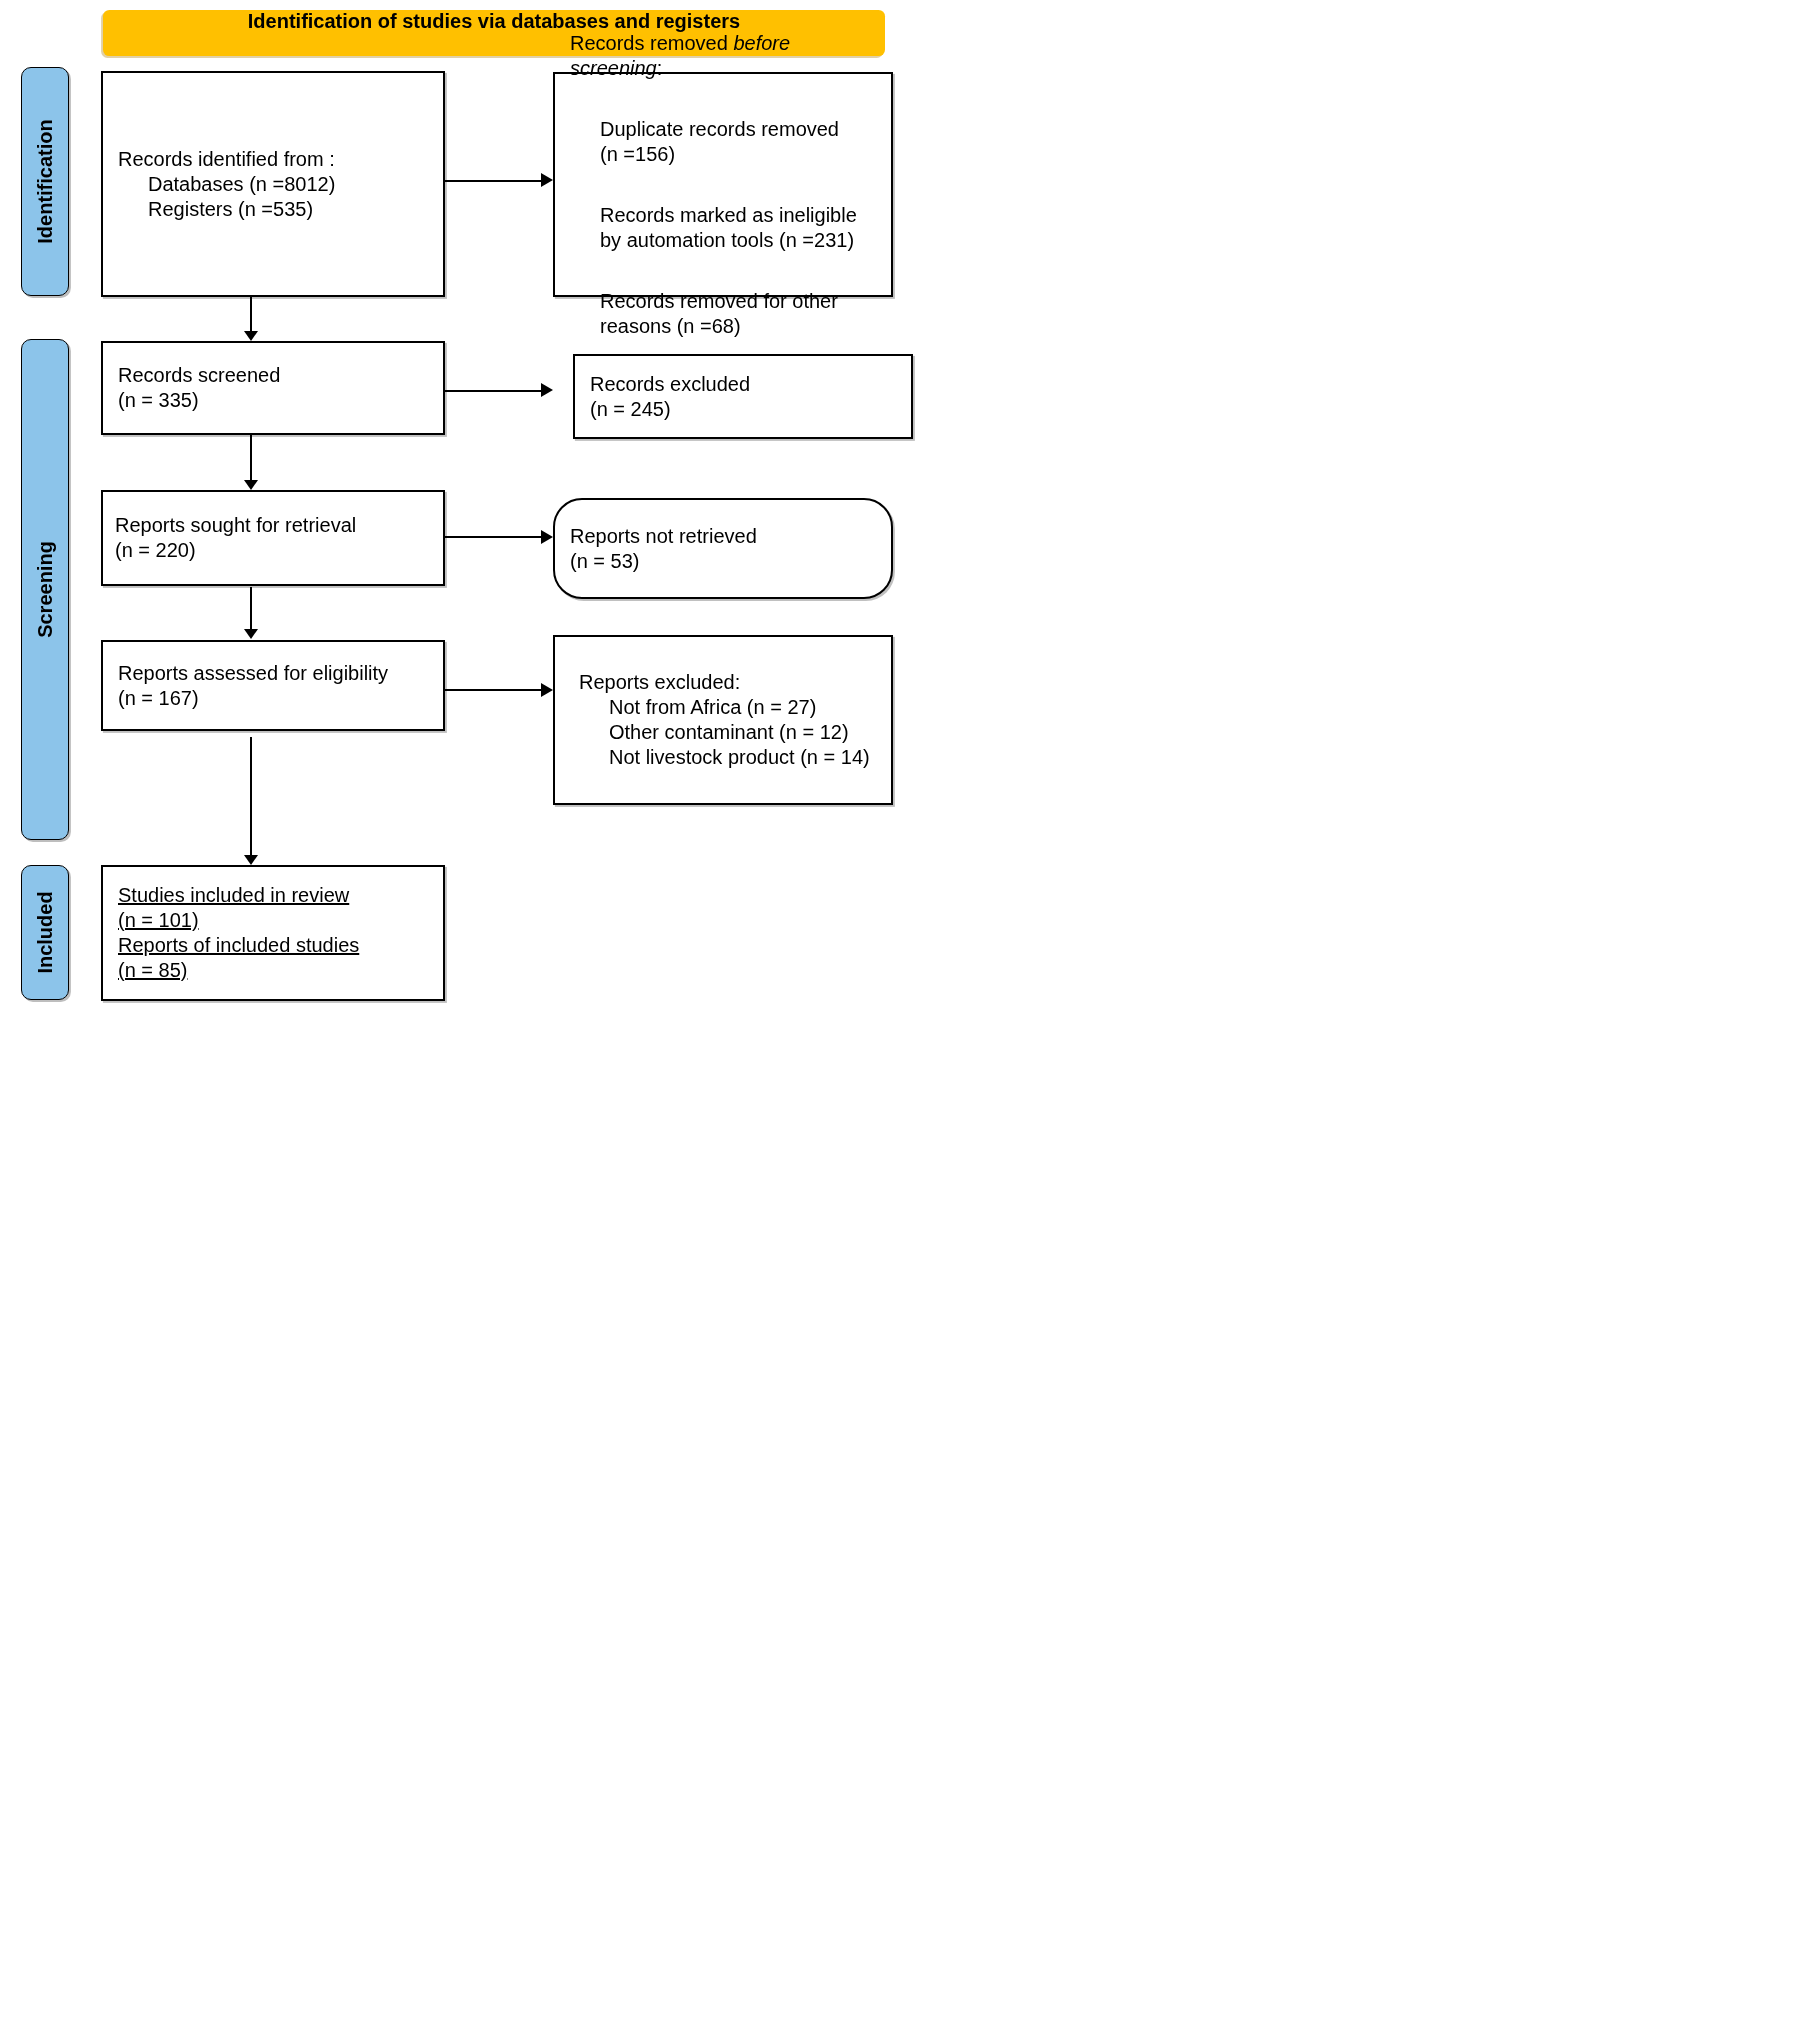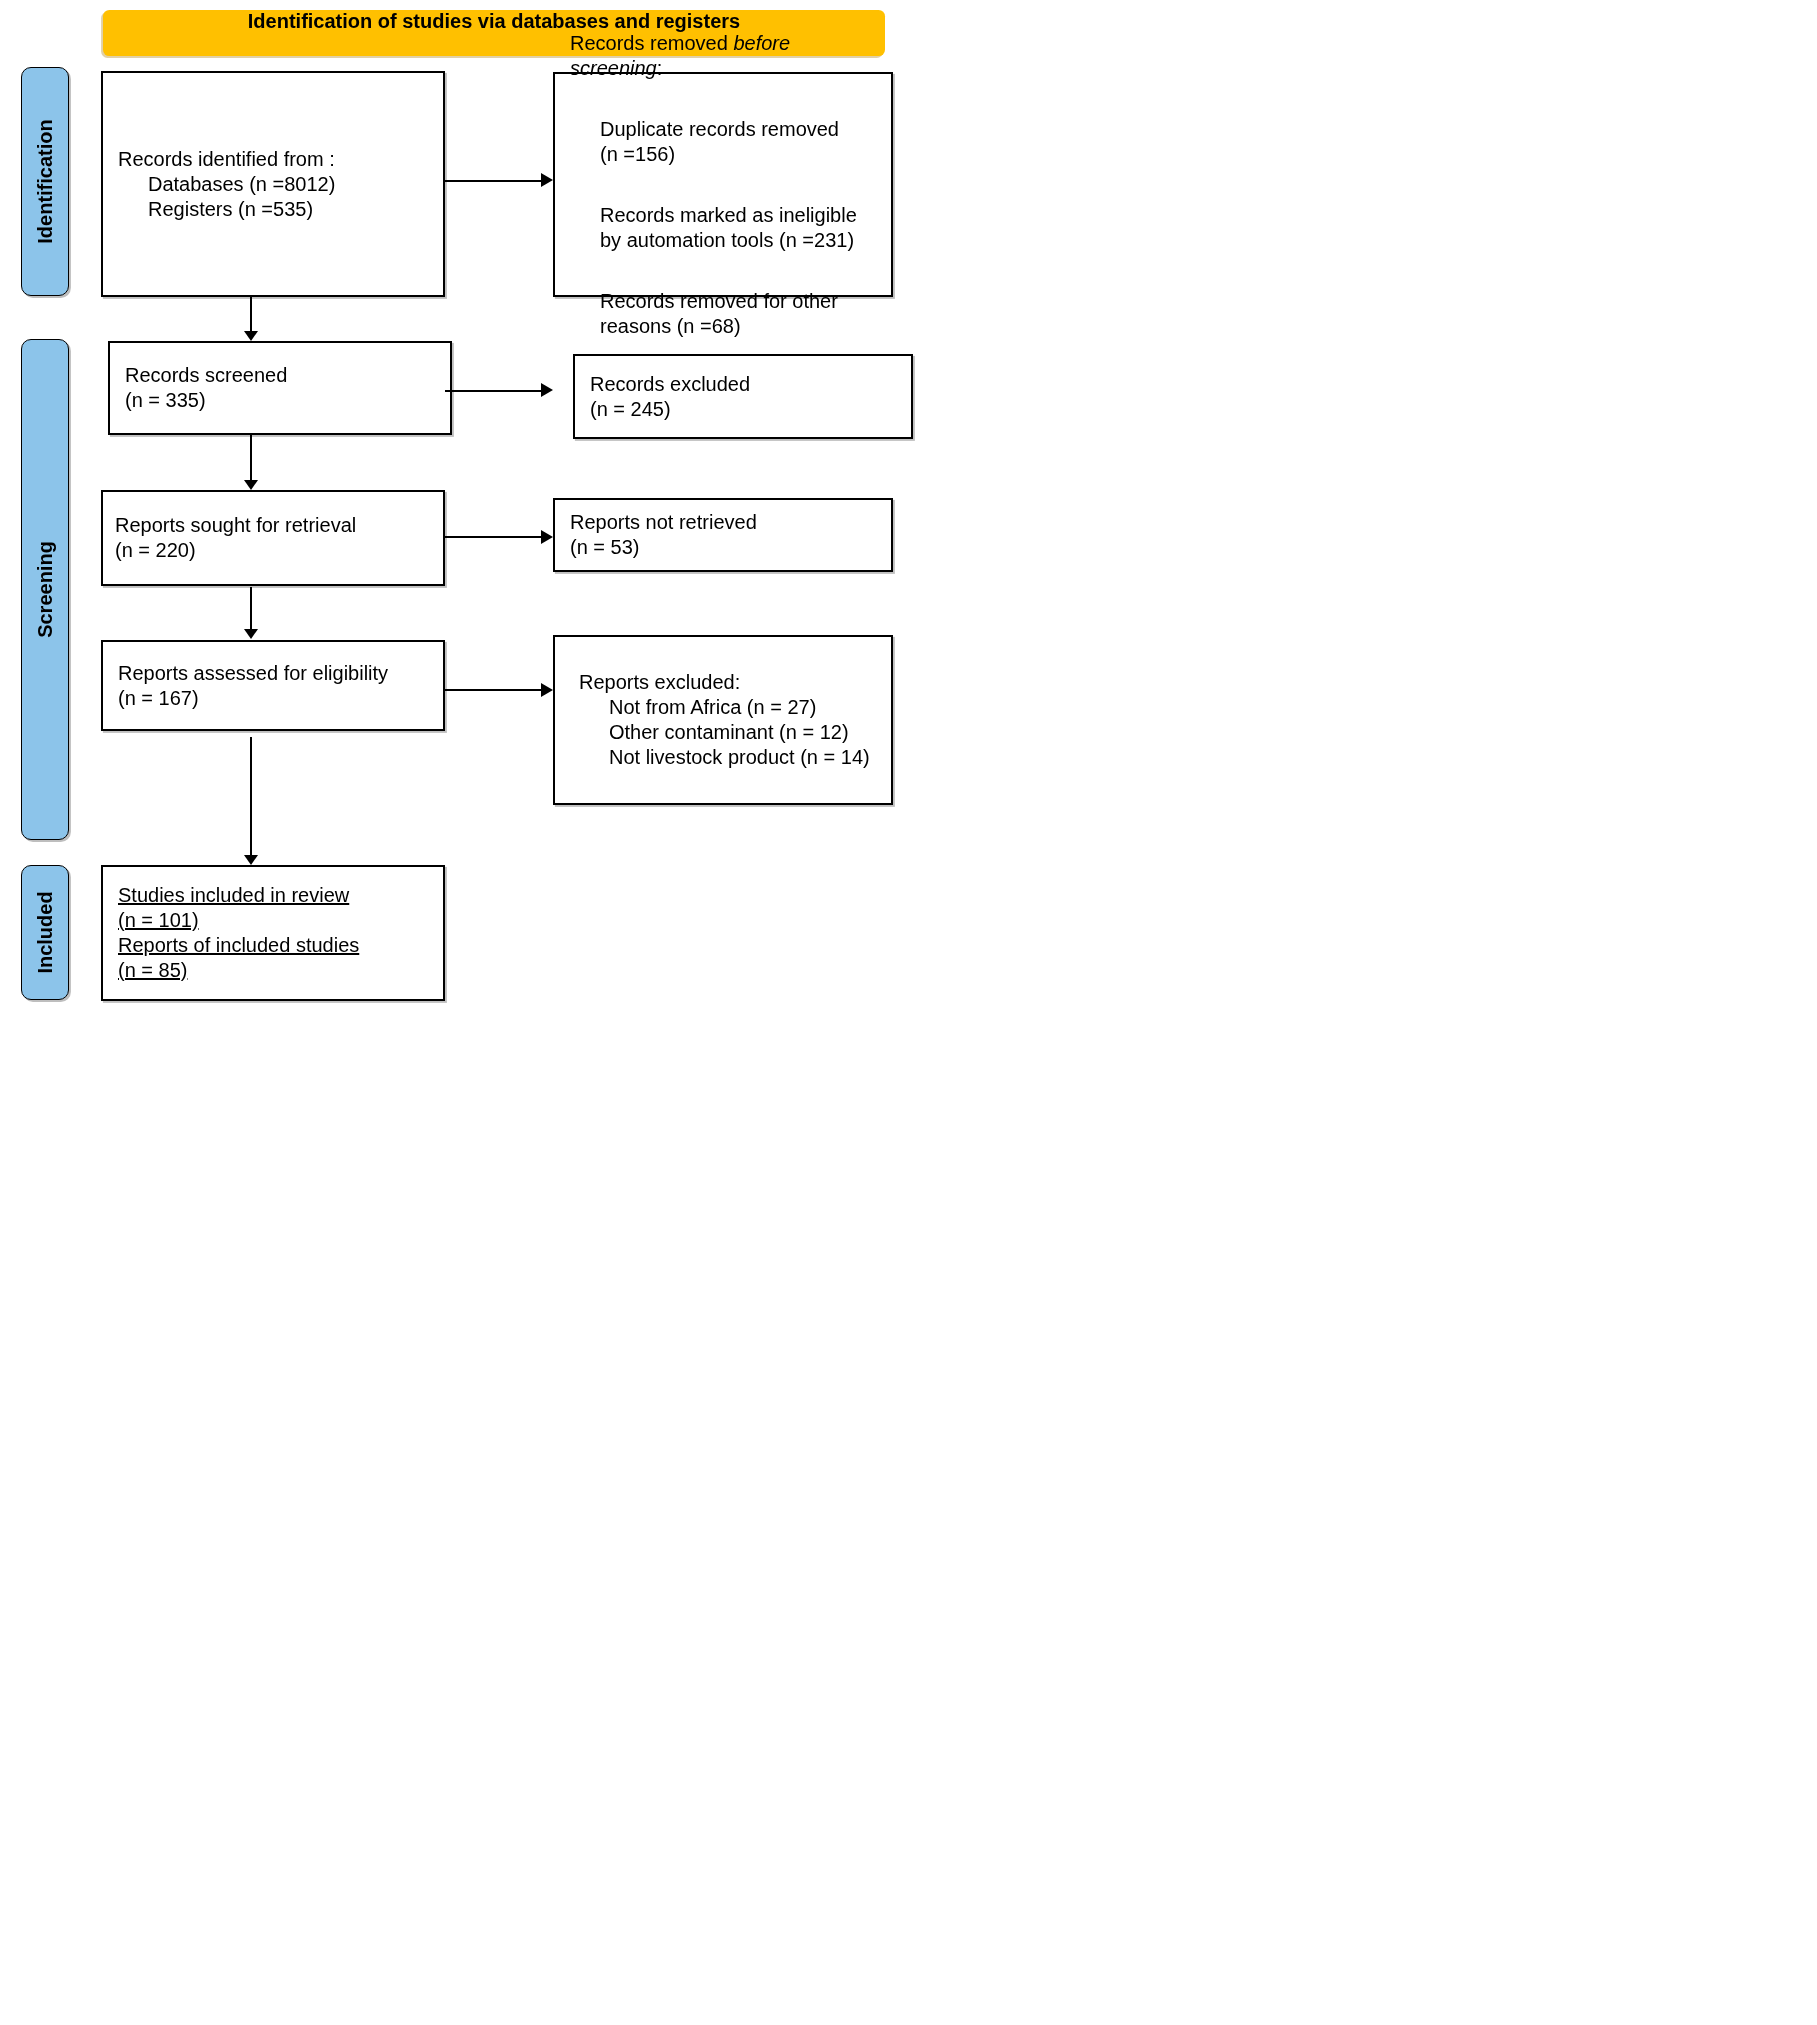--- a/index.html
+++ b/index.html
@@ -47,27 +47,27 @@
     background: #fff;
     border: 2.5px solid #000;
     box-shadow: 1.9px 1.9px 0 rgba(130,130,130,0.5);
     box-sizing: border-box;
     display: flex; flex-direction: column; justify-content: center;
     padding: 5px 5px 5px 15px;
     font-size: 20px;
     line-height: 25px;
   }
   #box-records-identified { left: 101px; top: 71px;  width: 344px; height: 226px; }
-  #box-records-screened   { left: 108px; top: 341px;  width: 344px; height: 94px; }
+  #box-records-screened   { left: 101px; top: 341px;  width: 344px; height: 94px; }
   #box-reports-sought     { left: 101px; top: 490px;  width: 344px; height: 96px; padding-left: 12px; }
   #box-reports-assessed   { left: 101px; top: 640px; width: 344px; height: 91px; }
   #box-studies-included   { left: 101px; top: 865px; width: 344px; height: 136px; text-decoration: underline; }
   #box-records-removed    { left: 553px; top: 72px;  width: 340px; height: 225px; gap: 36px; }
   #box-records-excluded   { left: 553px; top: 354px;  width: 340px; height: 85px; margin-left: 20px; }
-  #box-reports-not-retrieved { left: 553px; top: 498px; width: 340px; height: 74px; }
+  #box-reports-not-retrieved { left: 553px; top: 498px; width: 340px; height: 101px; border-radius: 29px; }
   #box-reports-excluded   { left: 553px; top: 635px; width: 340px; height: 170px; padding-left: 24px; }
   .sub { padding-left: 30px; }
   .sub.narrow { max-width: 281px; }
   .para.narrow { max-width: 296px; }
   em { font-style: italic; }
   
   .vline { position: absolute; left: 250px; width: 1.9px; background: #000; }
   .vhead {
     position: absolute; left: 244px; width: 0; height: 0;
     border-left: 7.6px solid transparent;

